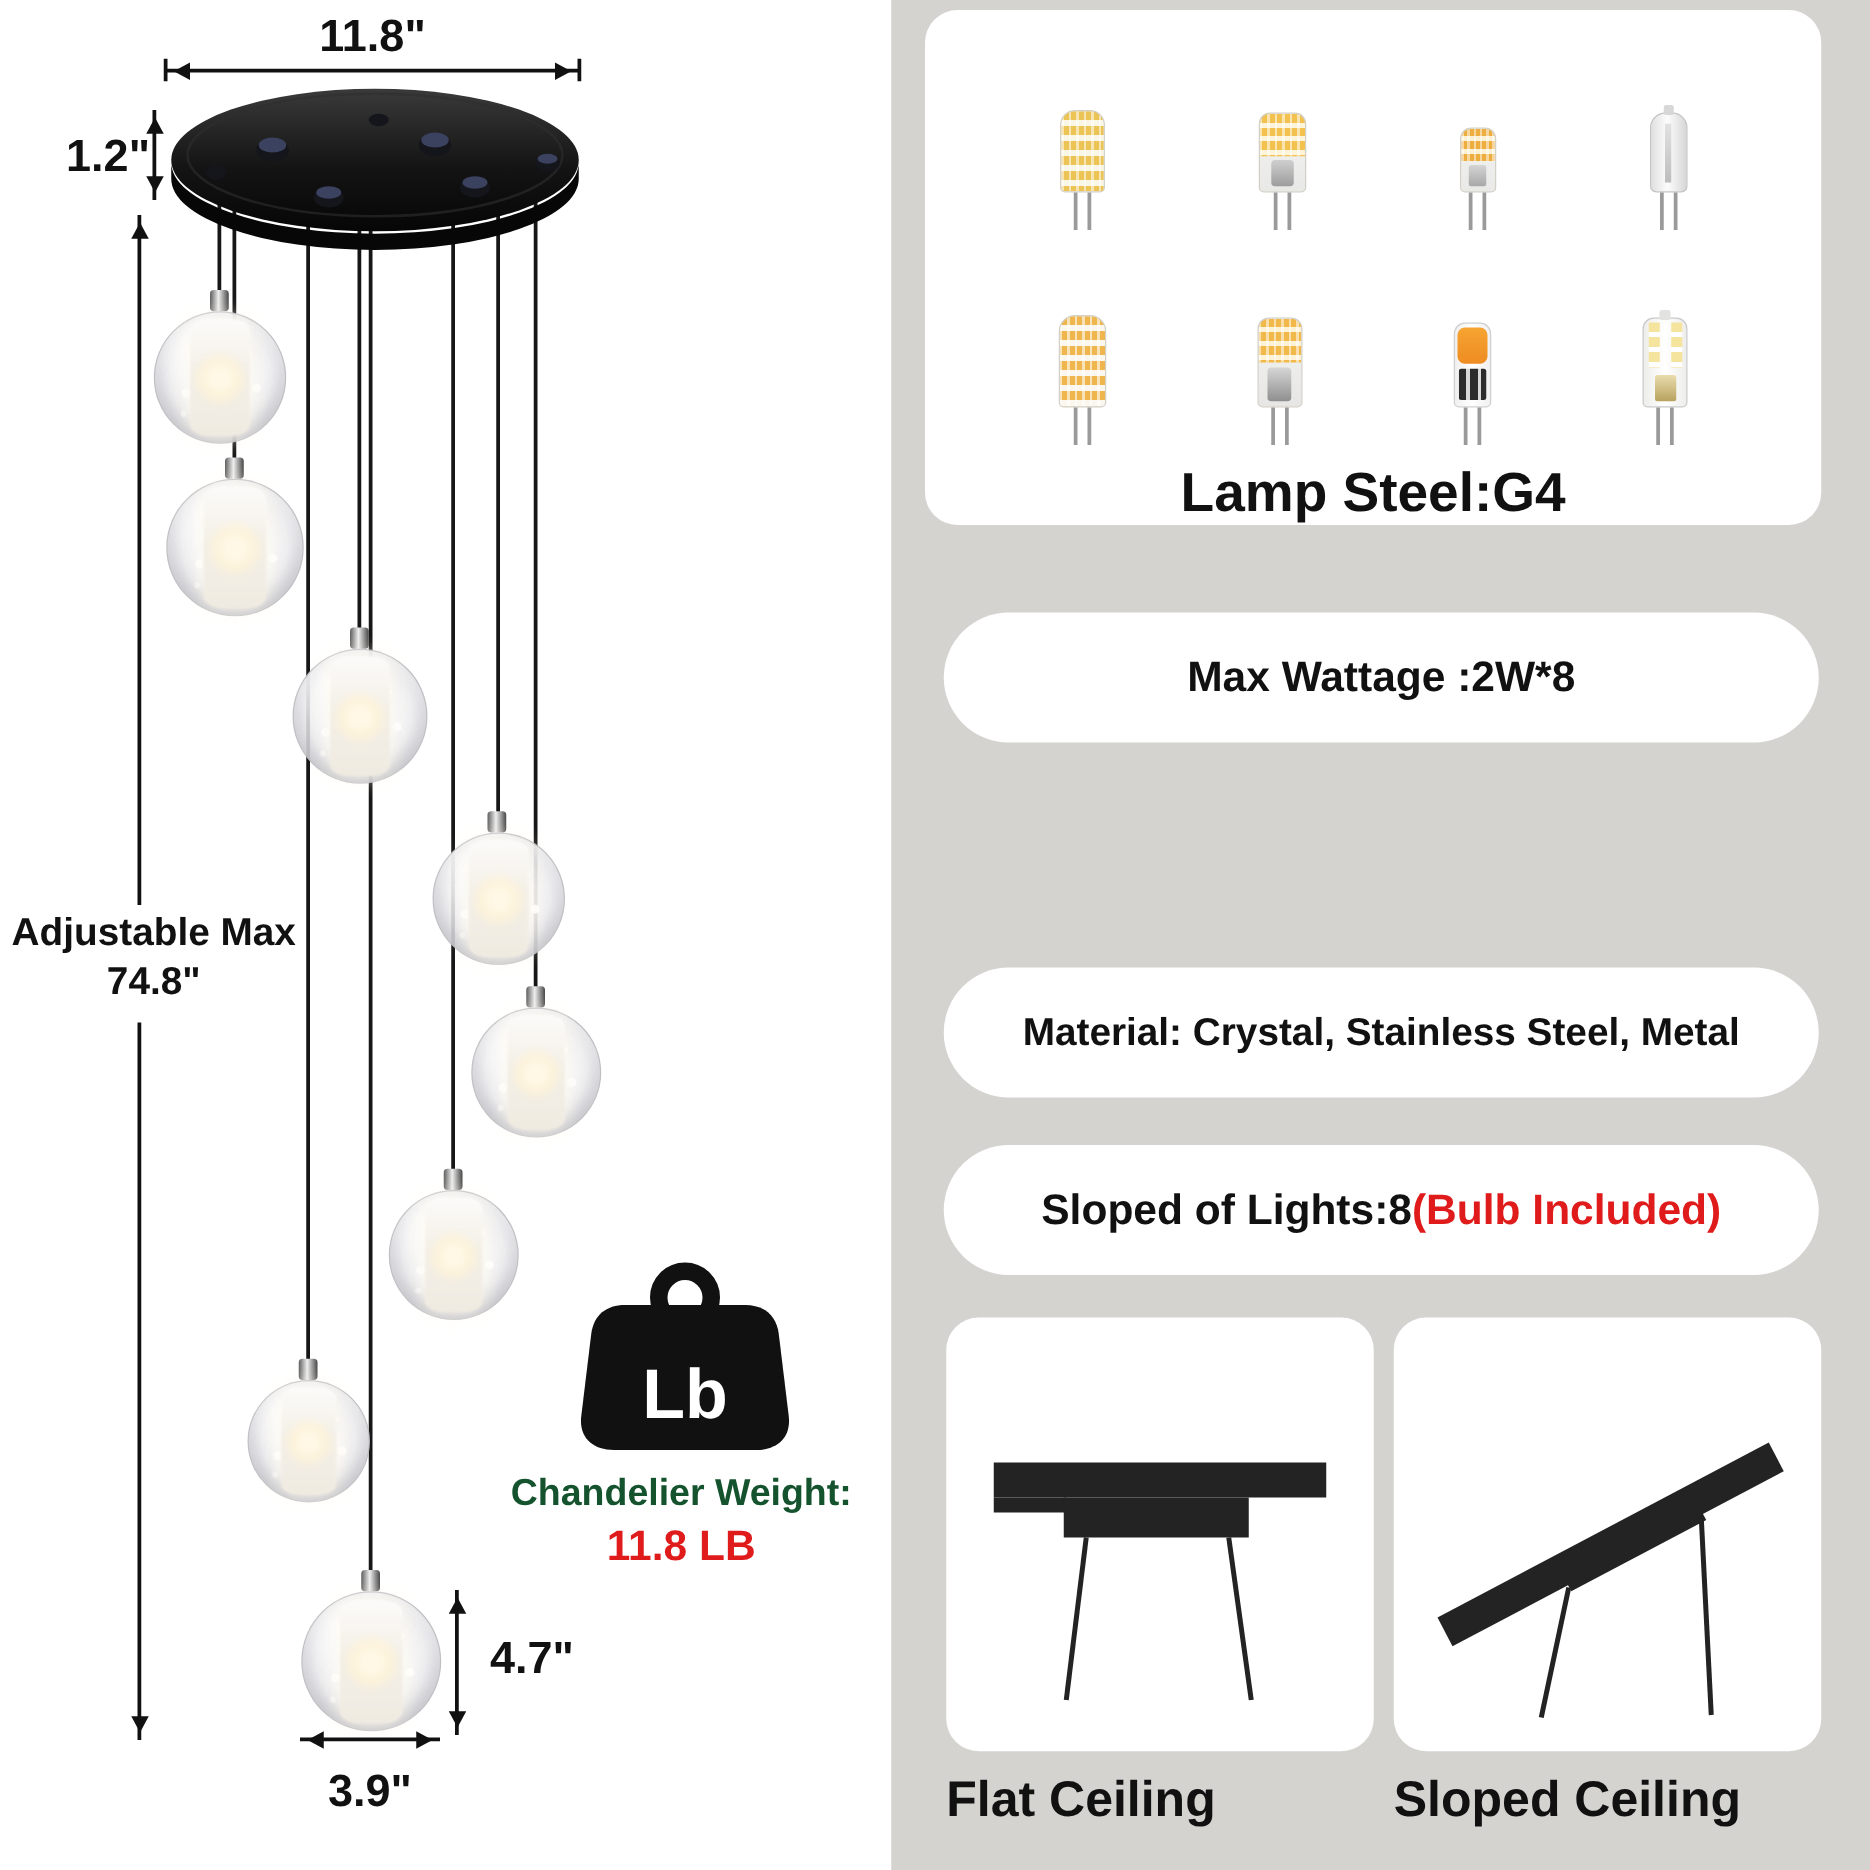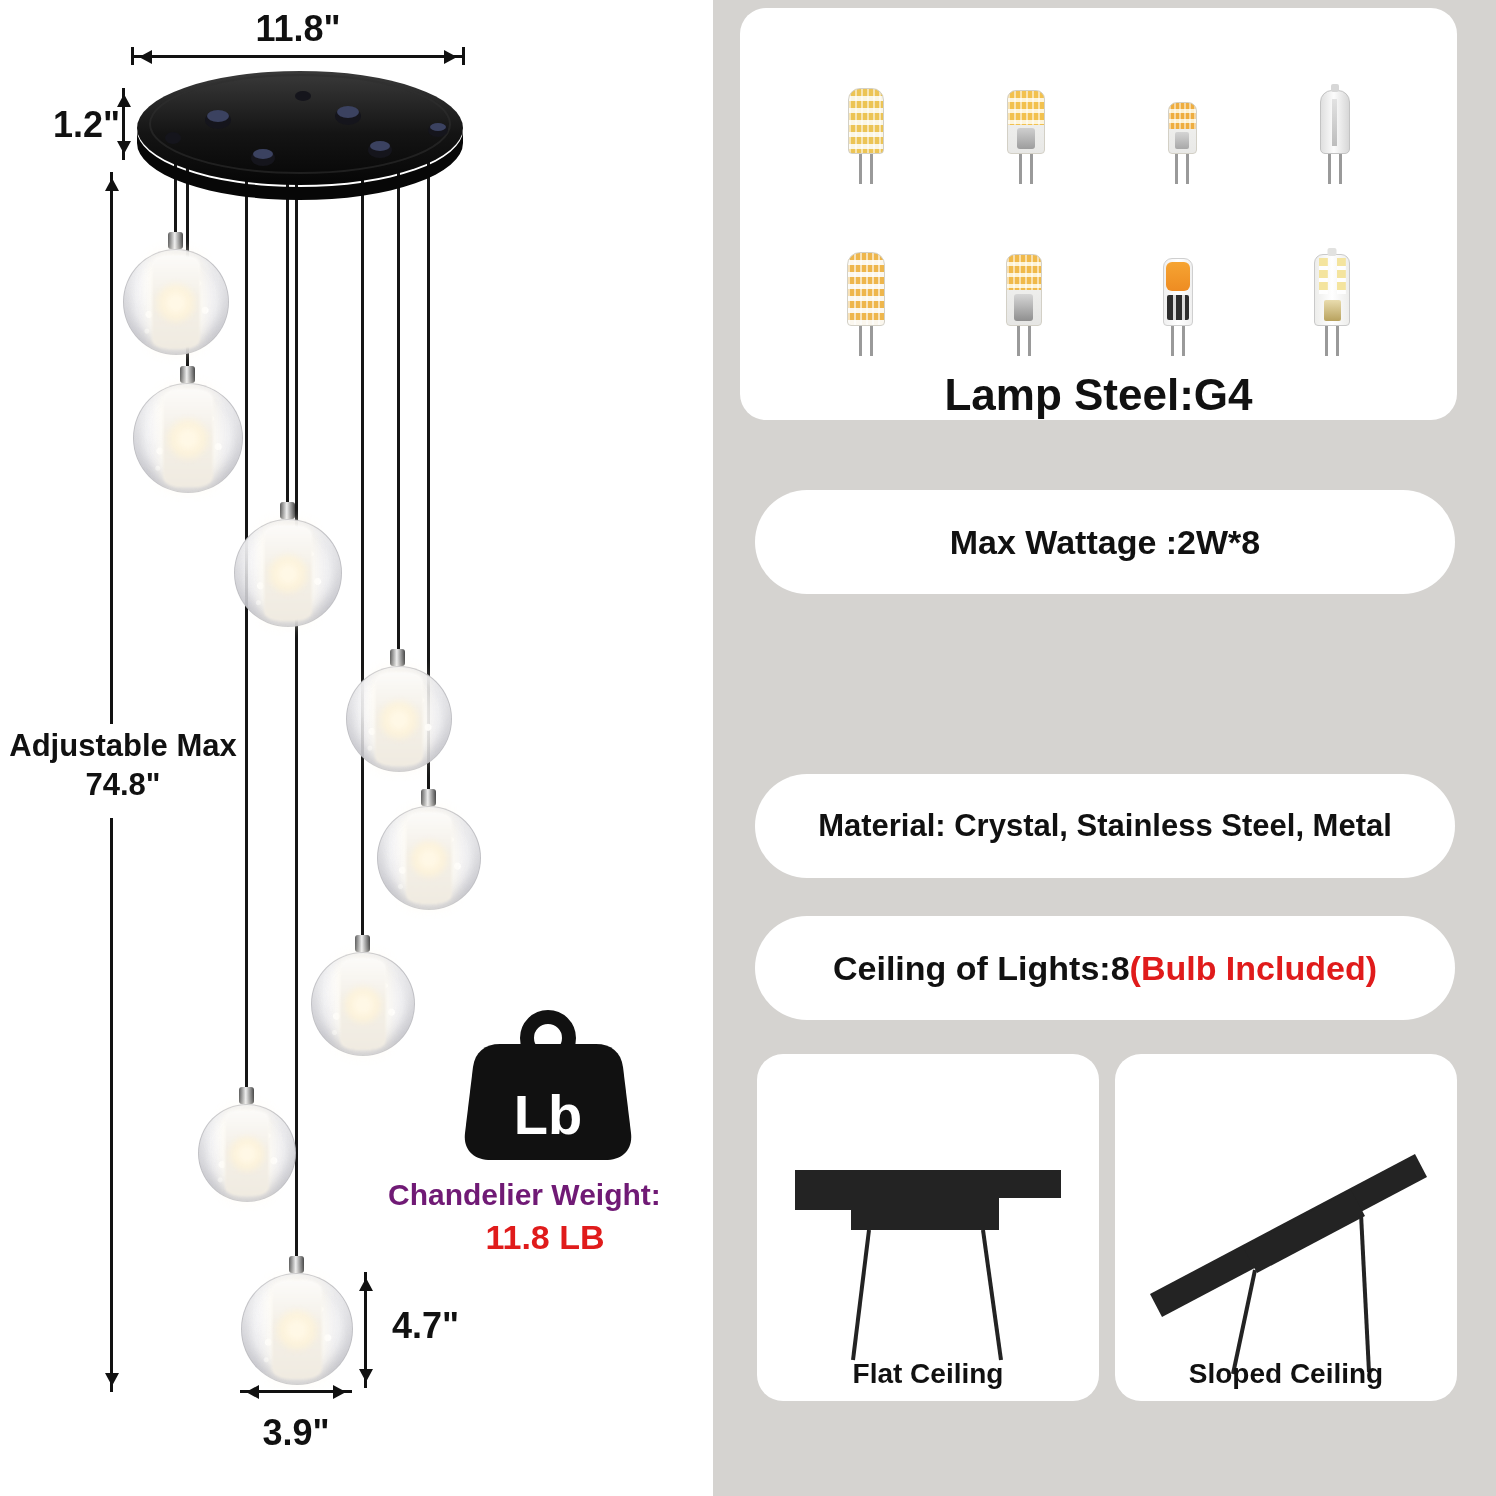--- a/index.html
+++ b/index.html
@@ -54,21 +54,21 @@
     border-radius:34% / 10%;
     background:linear-gradient(180deg,#fcfbf9,#f4f0e8 45%,#f0ebe1);
     box-shadow:0 0 16px rgba(255,249,235,.9); filter:blur(1px); }
   .ball::after { content:""; position:absolute; left:28%; top:30%; width:44%; height:42%;
     border-radius:50%;
     background:radial-gradient(circle,#fff8e6 0 18%, rgba(255,243,214,.75) 45%, rgba(255,255,255,0) 72%);
     filter:blur(2px); }
 
   
   .weight-overlay { position:absolute; color:#fff; text-align:center; font-size:56px; }
-  .weight-title { position:absolute; text-align:left; font-size:30px; color:#701a75; }
+  .weight-title { position:absolute; text-align:center; font-size:30px; color:#14532d; }
   .weight-value { position:absolute; text-align:center; font-size:34px; }
 
   
   .card { position:absolute; background:#fff; border-radius:26px; }
   .lamp-card { left:740px; top:8px; width:717px; height:412px;
     display:flex; flex-direction:column; align-items:stretch; }
   .bulb-row { display:flex; justify-content:space-around; align-items:flex-end; padding:0 46px; }
   .bulb-row.row1 { height:162px; padding-top:18px; }
   .bulb-row.row2 { height:172px; padding-top:4px; }
   .lamp-label { text-align:center; font-size:44px; margin-top:14px; }
@@ -139,21 +139,21 @@
     background:linear-gradient(180deg,#e9dcae,#b8a25e); border-radius:2px; }
 
   
   .pill { position:absolute; left:755px; width:700px; height:104px; background:#fff;
     border-radius:52px; display:flex; align-items:center; justify-content:center;
     font-size:34px; white-space:nowrap; }
   .pill .red { color:#e01b1b; }
 
   
   .ceiling-card { position:absolute; top:1054px; width:342px; height:347px; background:#fff; border-radius:26px; }
-  .ceiling-label { position:absolute; top:1358px; width:342px; text-align:center; font-size:28px; }
+  .ceiling-label { position:absolute; top:1418px; width:342px; font-size:40px; }
 </style>
 </head>
 <body>
 
 <div id="stage">
 
   <div class="right-bg"></div>
 
   <div class="dim-label" style="left:198px; top:8px; width:200px; text-align:center;">11.8"</div>
   <div class="harrow" style="left:133px; top:55px; width:330px;"></div>
@@ -300,21 +300,21 @@
     <div class="lamp-label">Lamp Steel:G4</div>
   </div>
 
   <div class="pill" style="top:490px;">
     <span>Max Wattage :2W*8</span>
   </div>
   <div class="pill" style="top:774px; font-size:31px;">
     <span>Material: Crystal, Stainless Steel, Metal</span>
   </div>
   <div class="pill" style="top:916px;">
-    <span>Ceiling of Lights:8</span>
+    <span>Sloped of Lights:8</span>
       <span class="red">(Bulb Included)</span>
   </div>
 
   <div class="ceiling-card" style="left:757px;">
     <svg width="342" height="347" viewBox="0 0 342 347">
       <rect x="38" y="116" width="266" height="28" fill="#232323"></rect>
       <rect x="38" y="144" width="58" height="12" fill="#232323"></rect>
       <rect x="94" y="144" width="148" height="32" fill="#232323"></rect>
       <line x1="112" y1="176" x2="96" y2="306" stroke="#232323" stroke-width="4"></line>
       <line x1="226" y1="176" x2="244" y2="306" stroke="#232323" stroke-width="4"></line>

